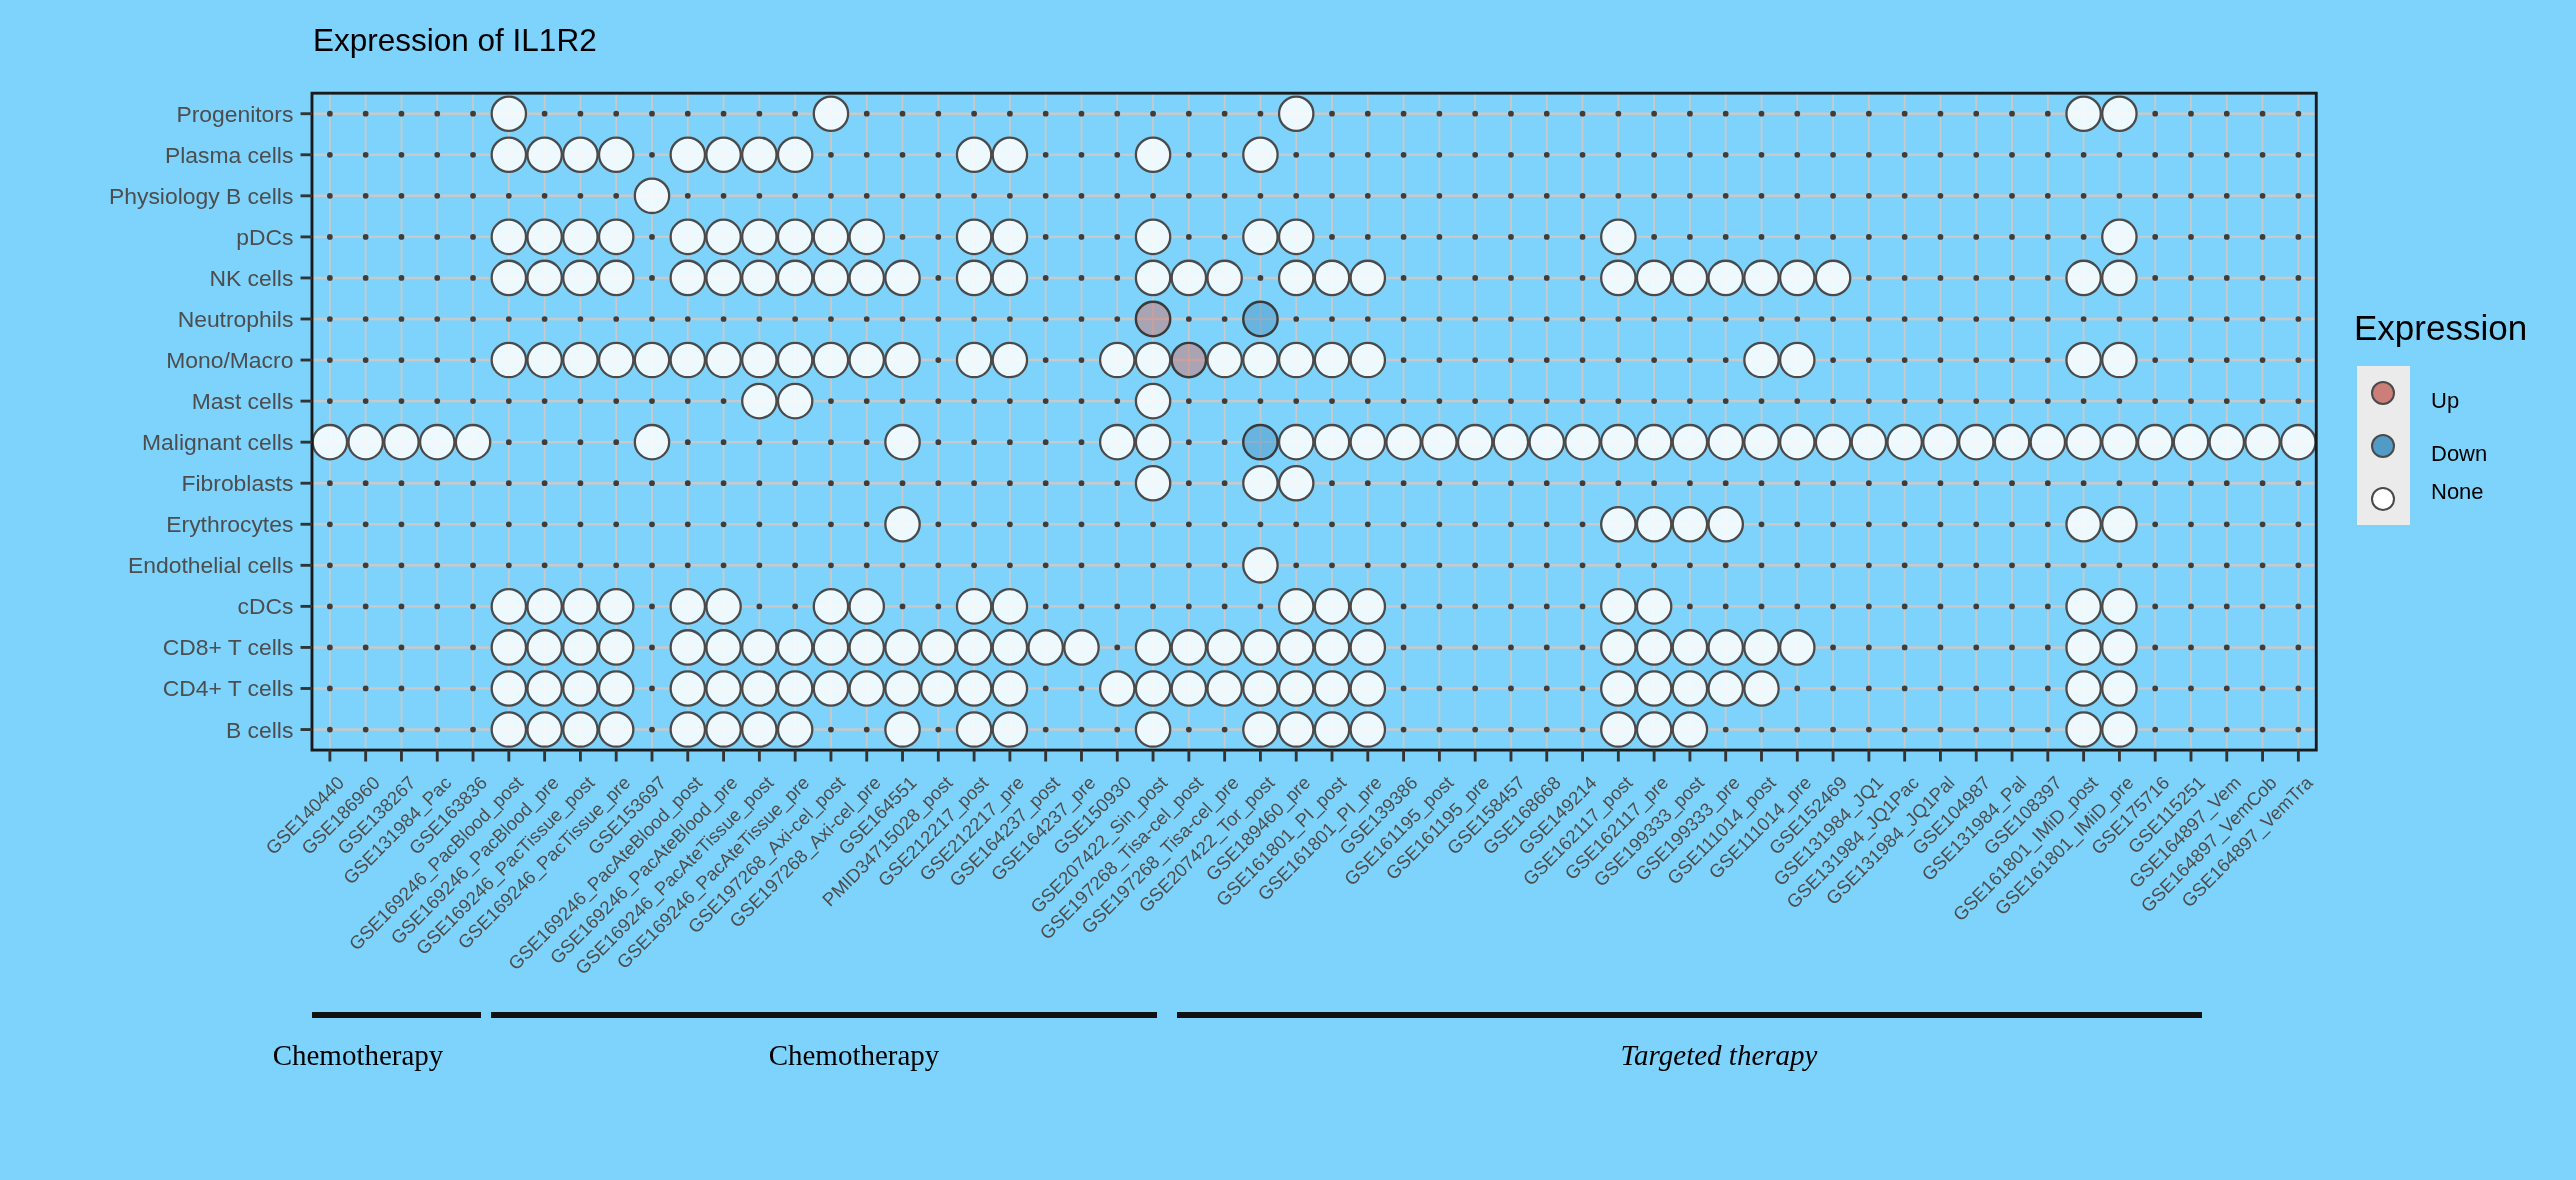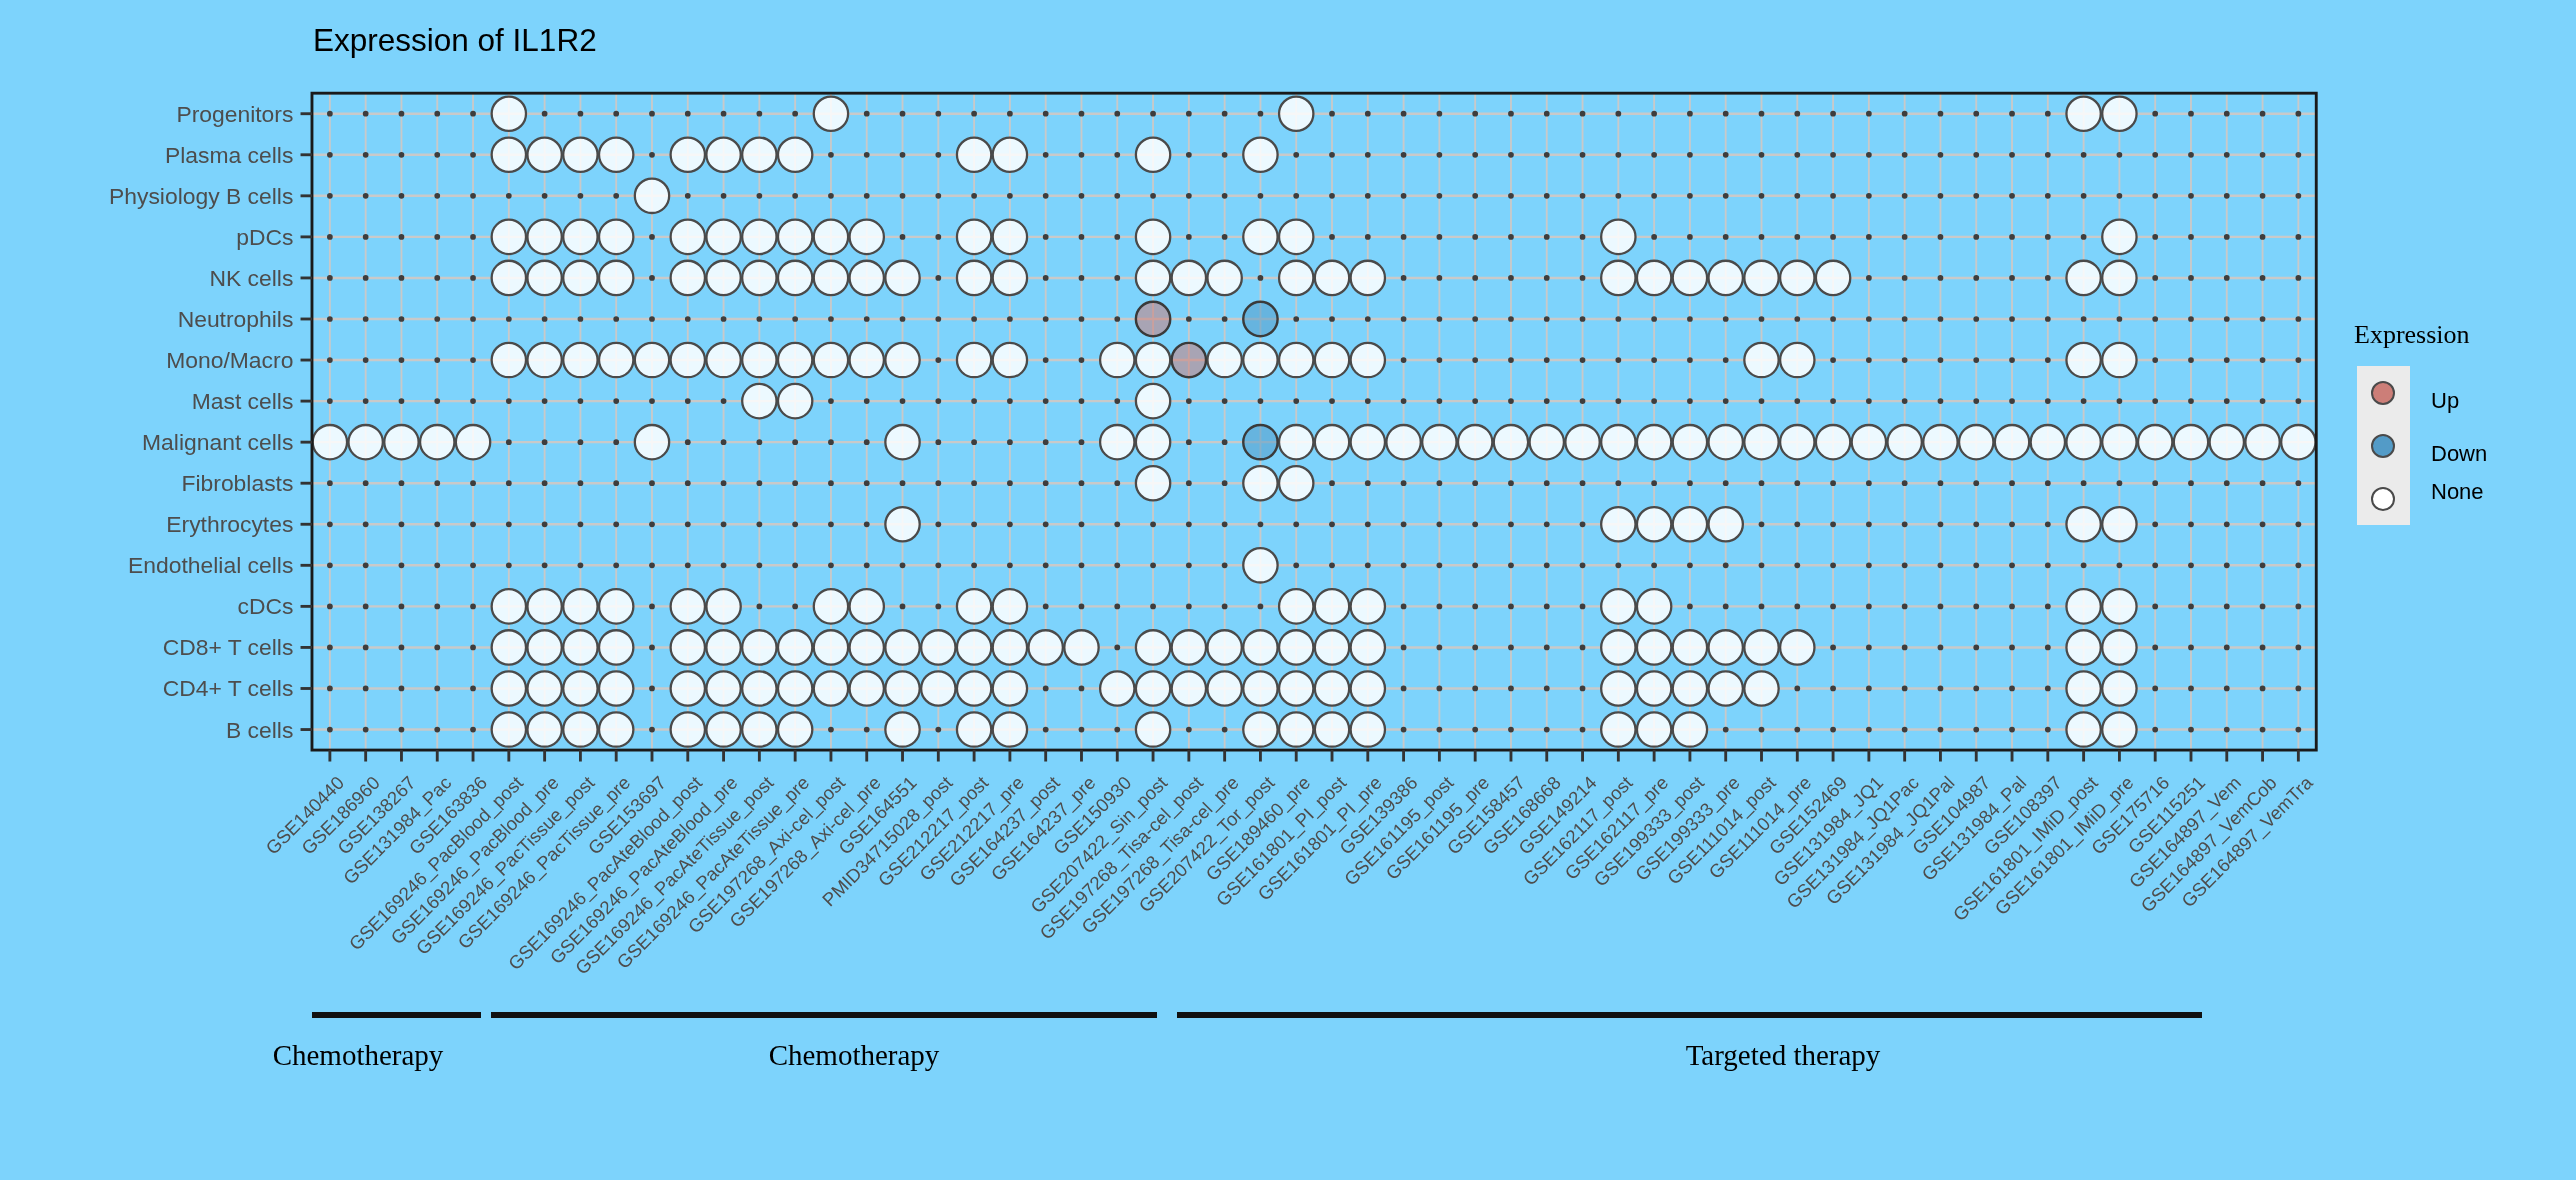--- a/index.html
+++ b/index.html
@@ -1,20 +1,20 @@
 <!DOCTYPE html>
 <html style="font-size:11.4px"><head>
 <meta charset="utf-8">
 <style>
   html,body{margin:0;padding:0;background:#ffffff;}
   body{width:2576px;height:1181px;font-family:"Liberation Sans",sans-serif;position:relative;}
   .canvas{position:absolute;left:0;top:0;width:2576px;height:1181px;background:#7dd3fc;overflow:hidden;}
   .chart-title{position:absolute;left:313px;top:21.5px;font-size:31.5px;color:#000;letter-spacing:0px;}
   #plot{position:absolute;left:0;top:0;}
-  .legend-title{position:absolute;left:2354px;top:320px;font-size:26px;color:#000;font-family:Liberation Serif, serif;}
+  .legend-title{position:absolute;left:2354px;top:308px;font-size:35px;color:#000;}
   .legend-strip{position:absolute;left:2357px;top:366px;width:53px;height:159px;background:#ebebeb;}
   .legend-swatch{position:absolute;width:24px;height:24px;border-radius:50%;border:2.1px solid #4a4a4a;box-sizing:border-box;}
   .legend-label{position:absolute;font-size:22px;color:#000;line-height:24px;margin-top:8px;}
   .group-bar{position:absolute;height:5.7px;background:#111;top:1012px;}
   .group-label{position:absolute;top:1039px;font-family:"Liberation Serif",serif;font-size:29px;color:#000;transform:translateX(-50%);white-space:nowrap;}
   .xlab{font-family:"Liberation Sans",sans-serif;font-size:26px;fill:#4d4d4d;}
   .ylab{font-family:"Liberation Sans",sans-serif;font-size:32px;fill:#4d4d4d;}
 </style>
 </head>
 <body>
@@ -1146,16 +1146,16 @@
   <span class="legend-swatch" id="sw-none" style="left: 2371px; top: 487px; background: rgb(255, 255, 255);"></span>
   <span class="legend-label" style="left:2431px;top:381px;">Up</span>
   <span class="legend-label" style="left:2431px;top:434px;">Down</span>
   <span class="legend-label" style="left:2431px;top:472px;">None</span>
 
   <div class="group-bar" id="bar-0" style="left: 312px; width: 169px;"></div>
   <div class="group-bar" id="bar-1" style="left: 491px; width: 666px;"></div>
   <div class="group-bar" id="bar-2" style="left: 1177px; width: 1025px;"></div>
   <div class="group-label" id="glab-0" style="left: 358px;">Chemotherapy</div>
   <div class="group-label" id="glab-1" style="left: 854px;">Chemotherapy</div>
-  <div class="group-label" id="glab-2" style="left: 1783px;">Targeted therapy</div>
+  <div class="group-label" id="glab-2" style="left: 1719px; font-style: italic;">Targeted therapy</div>
 
 </div>
 
 
 </body></html>

